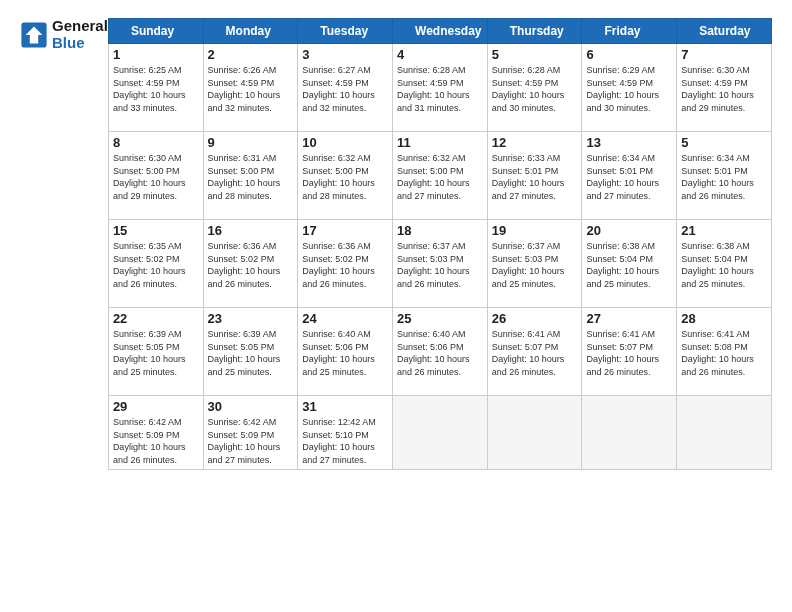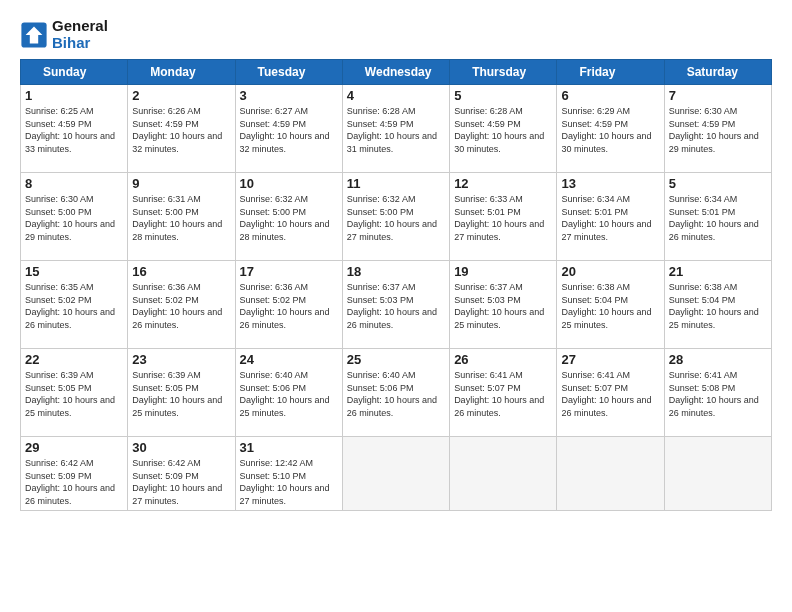--- a/index.html
+++ b/index.html
@@ -8,21 +8,21 @@
       background: #fff;
       width: 792px;
       height: 612px;
       overflow: hidden;
     }
     .page {
       width: 792px;
       height: 460px;
       padding: 18px 20px 14px 20px;
       display: flex;
-      flex-direction: column;
+      flex-direction: row;
     }
     .header {
       display: flex;
       justify-content: space-between;
       align-items: flex-start;
       margin-bottom: 8px;
     }
     .logo {
       display: flex;
       align-items: center;
@@ -101,21 +101,21 @@
 
 <div class="page">
   <div class="header">
     <div class="logo">
       <svg class="logo-icon" viewBox="0 0 40 40">
         <rect x="2" y="2" width="36" height="36" rx="4" fill="#1e6bb8"></rect>
         <polygon points="20,8 32,20 26,20 26,32 14,32 14,20 8,20" fill="white"></polygon>
       </svg>
       <div>
         <div class="logo-text" style="color:#1a1a1a;">General</div>
-        <div class="logo-text logo-blue">Bihar</div>
+        <div class="logo-text logo-blue">Blue</div>
       </div>
     </div>
     <div class="title-block">
     </div>
   </div>
 
   <table class="calendar">
     <thead>
       <tr>
         <th>Sunday</th>

